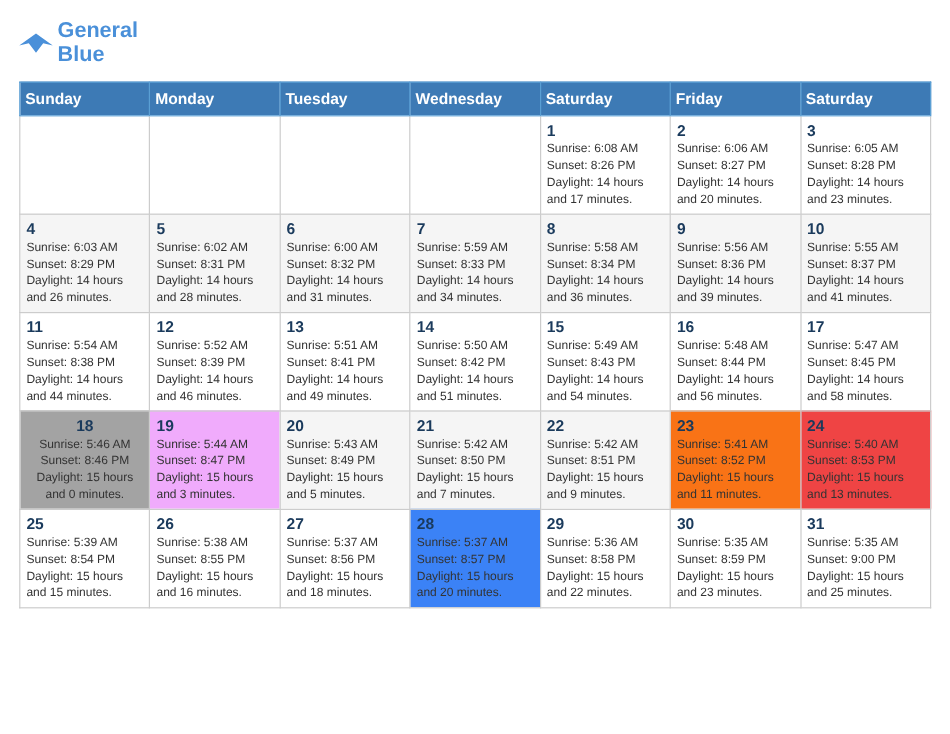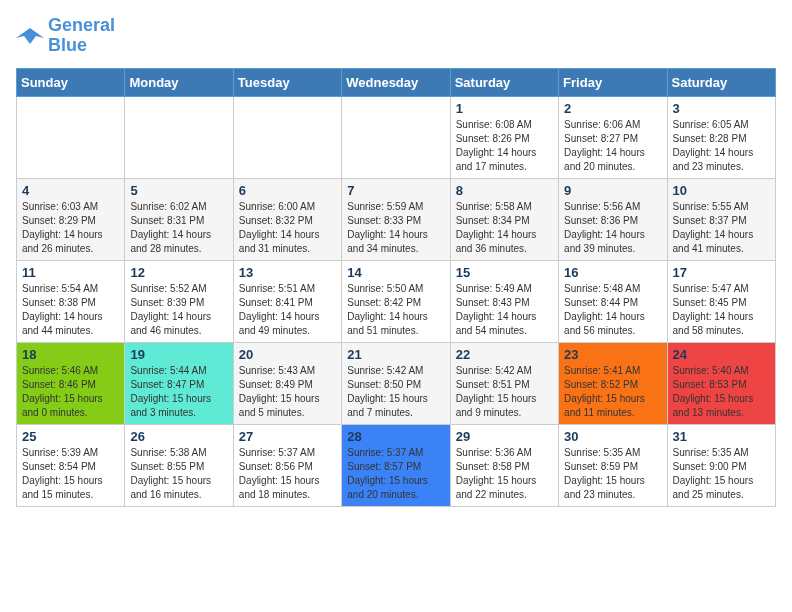--- a/index.html
+++ b/index.html
@@ -231,27 +231,27 @@
         </div>
         </td>
         <td style="background: rgb(255, 255, 255);">
           <span class="day-num">17</span>
         <div class="day-info">
           Sunrise: 5:47 AM<br>Sunset: 8:45 PM<br>Daylight: 14 hours and 58 minutes.
         </div>
         </td>
       </tr>
       <tr>
-        <td style="background: #84cc16;">
+        <td style="background: #a3a3a3; text-align: center;">
           <span class="day-num">18</span>
         <div class="day-info">
           Sunrise: 5:46 AM<br>Sunset: 8:46 PM<br>Daylight: 15 hours and 0 minutes.
         </div>
         </td>
-        <td style="background: #5eead4;">
+        <td style="background: #f0abfc;">
           <span class="day-num">19</span>
         <div class="day-info">
           Sunrise: 5:44 AM<br>Sunset: 8:47 PM<br>Daylight: 15 hours and 3 minutes.
         </div>
         </td>
         <td style="background: rgb(245, 245, 245);">
           <span class="day-num">20</span>
         <div class="day-info">
           Sunrise: 5:43 AM<br>Sunset: 8:49 PM<br>Daylight: 15 hours and 5 minutes.
         </div>

